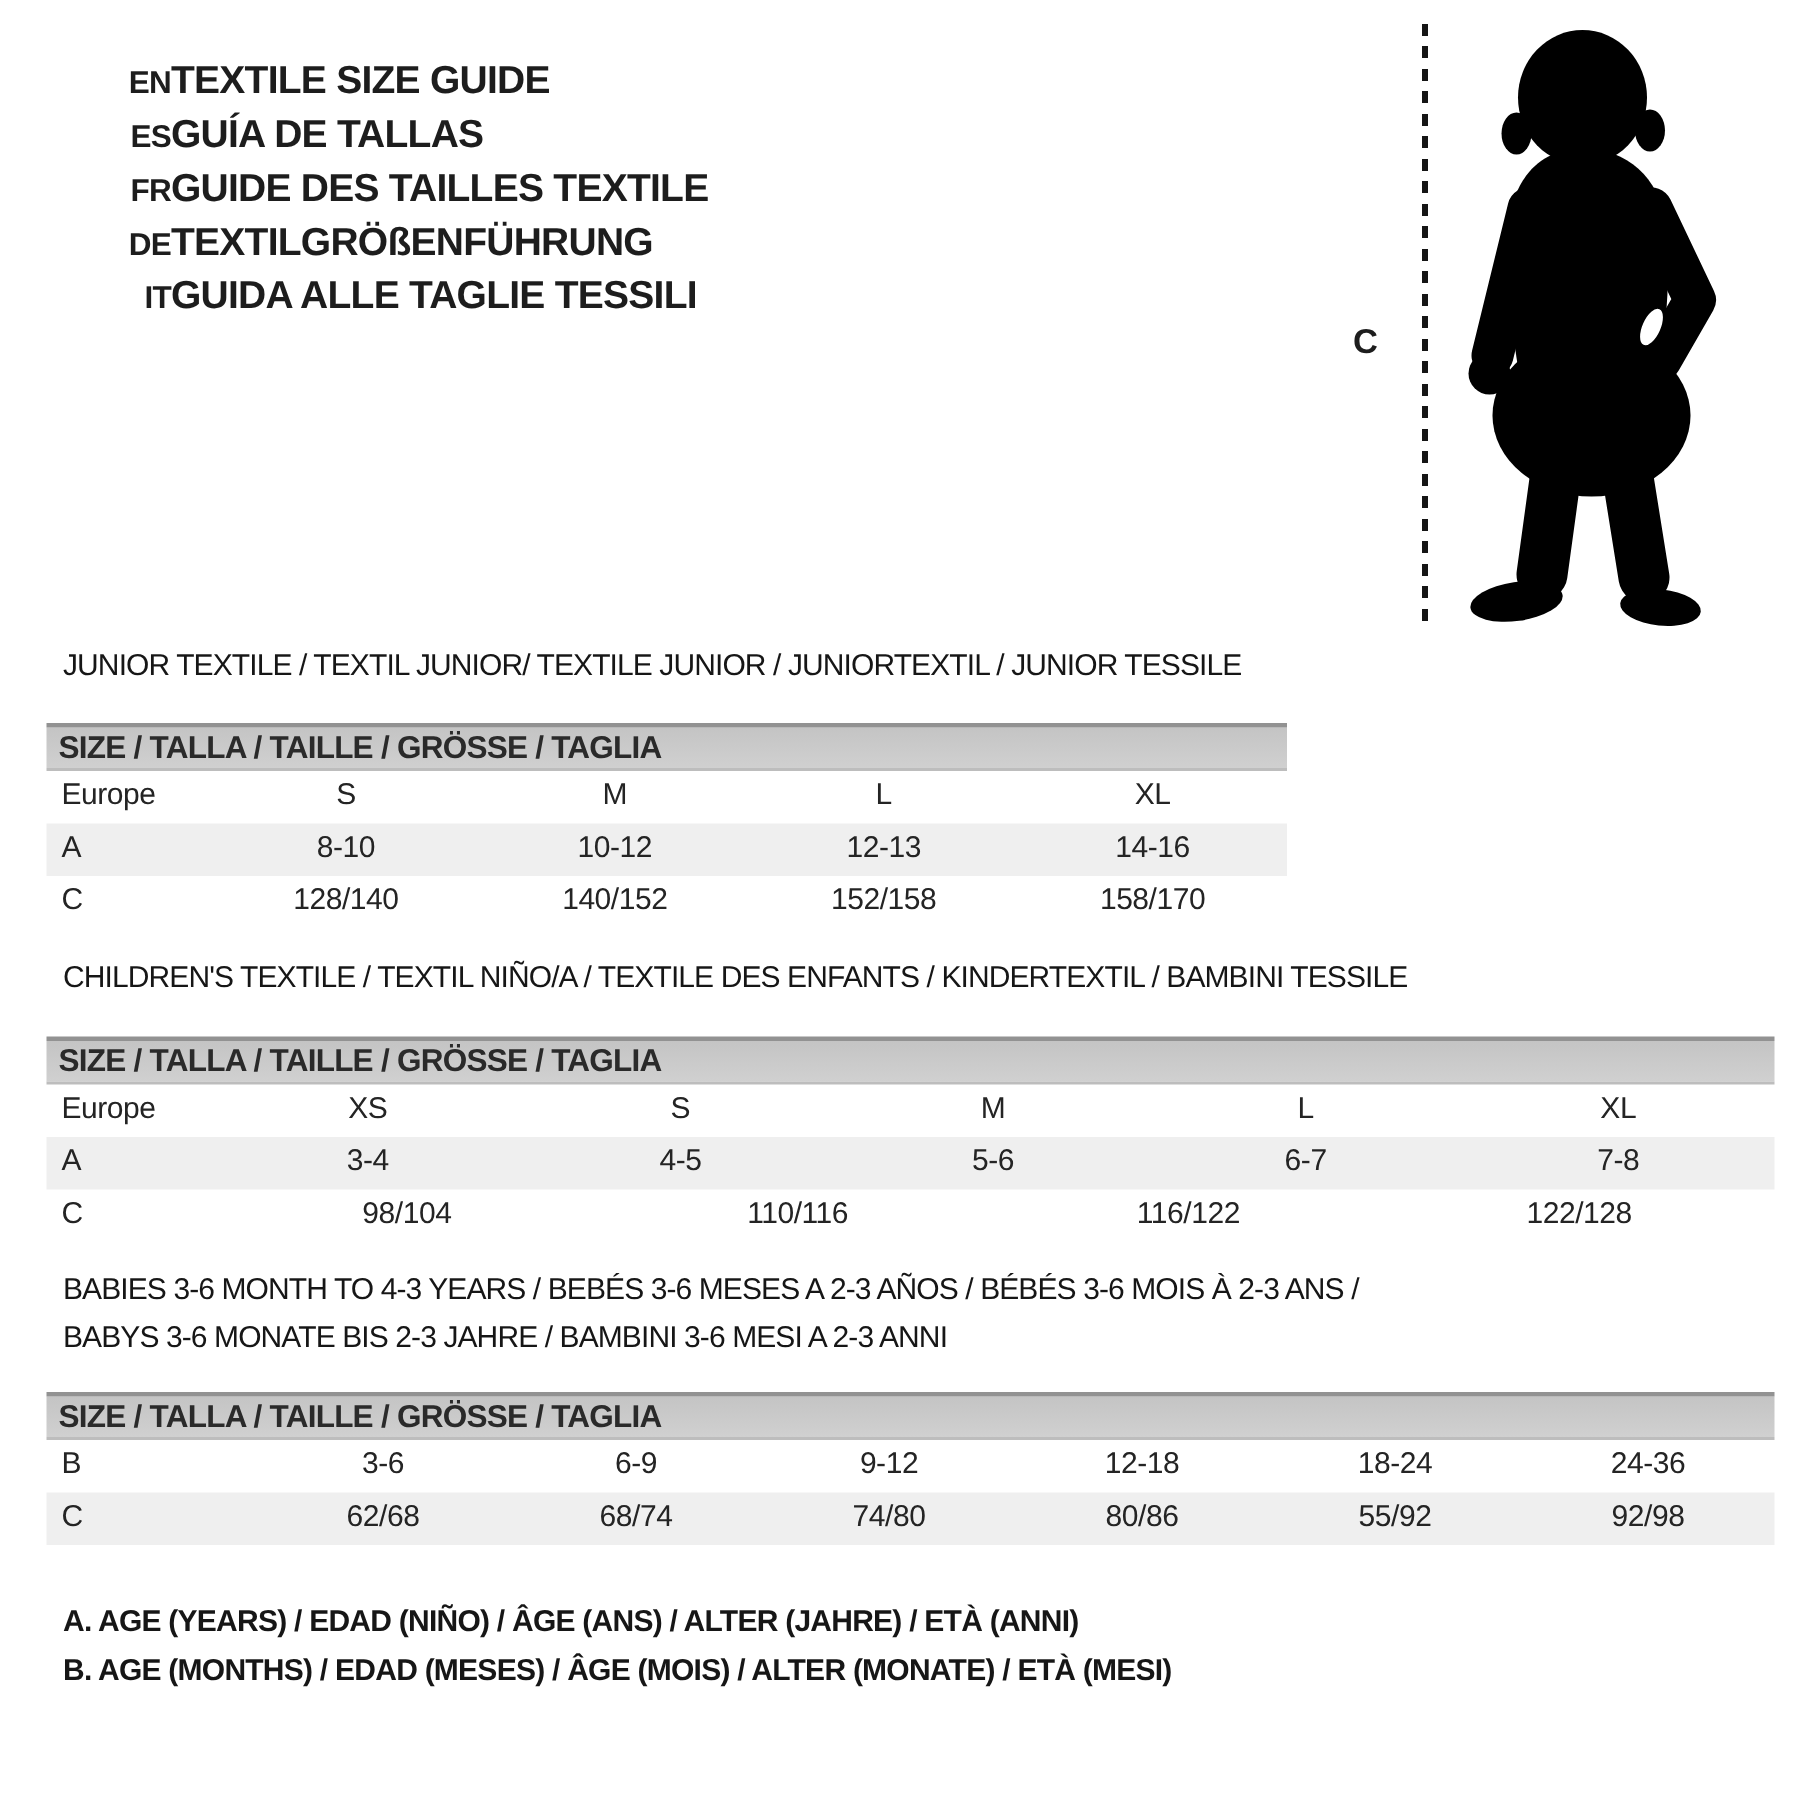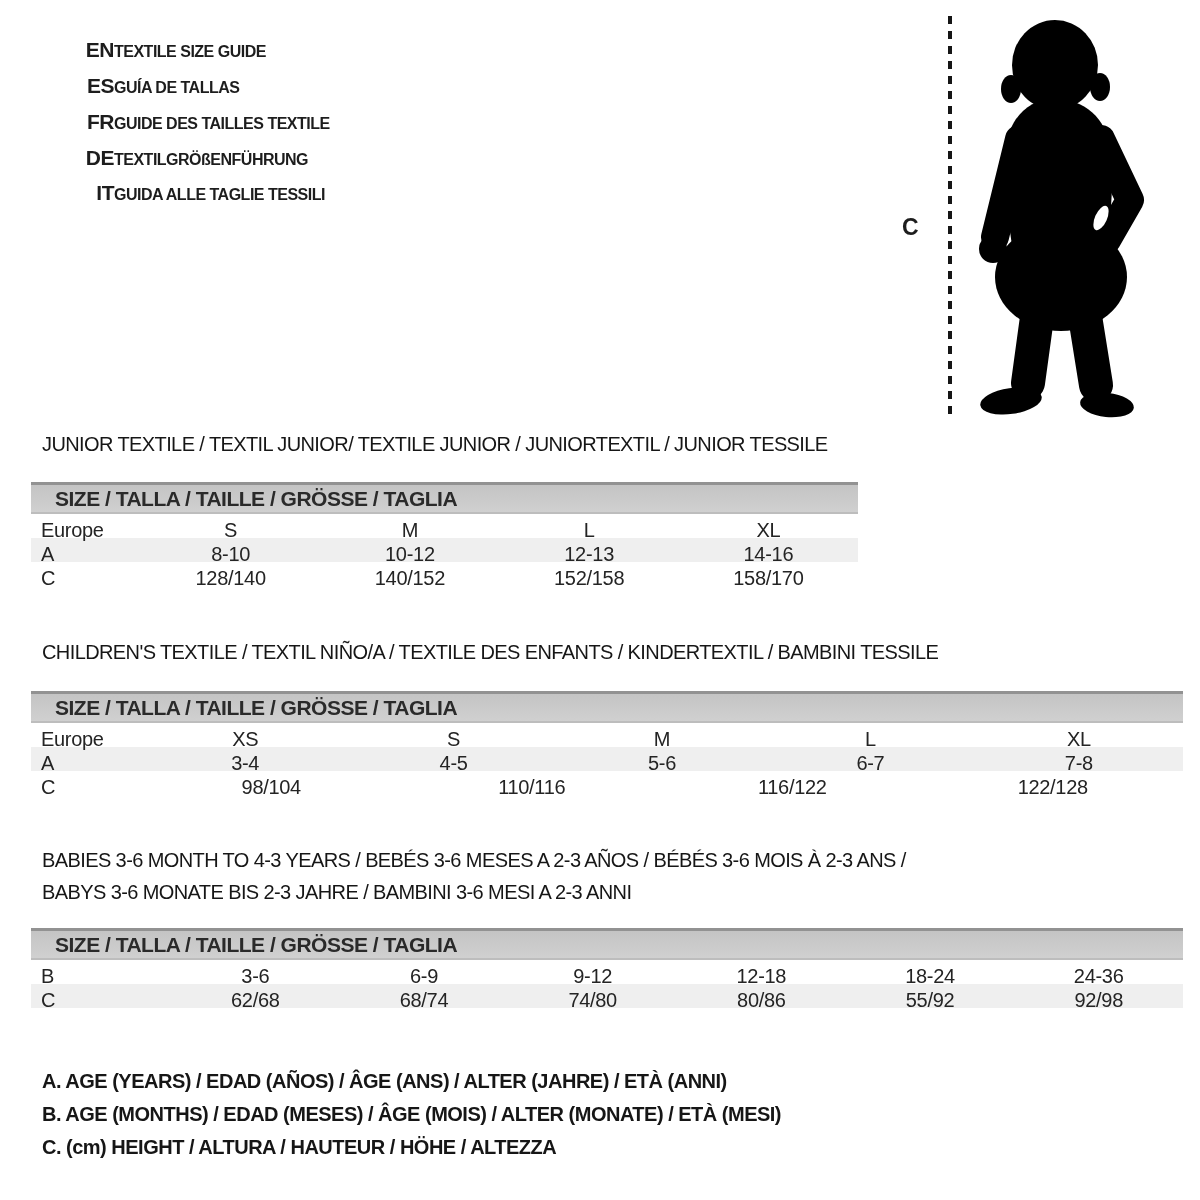--- a/index.html
+++ b/index.html
@@ -14,21 +14,21 @@
   }
 
   
   .lang-row { position: absolute; left: 40px; height: 26px; }
   .lang-code {
     display: inline-block; width: 74px;
     font-weight: bold; font-size: 21px; letter-spacing: -0.5px; text-align: right;
   }
   .lang-label {
     display: inline-block;
-    font-weight: bold; font-size: 16px; letter-spacing: -0.5px;
+    font-weight: bold; font-size: 26px; letter-spacing: -0.5px;
     white-space: nowrap;
   }
 
   
   .dash-line {
     position: absolute; left: 948px; top: 16px;
     width: 4px; height: 402px;
     background: repeating-linear-gradient(to bottom, #151515 0 8px, transparent 8px 15px);
   }
   .c-label {
@@ -44,26 +44,26 @@
     white-space: nowrap; color: #161616;
   }
 
   
   .tbl { position: absolute; left: 31px; }
   .bar {
     height: 27px; line-height: 27px;
     background: linear-gradient(#c4c4c4, #d0d0d0);
     border-top: 3px solid #929292;
     border-bottom: 2px solid #bdbdbd;
-    padding-left: 24px;
+    padding-left: 8px;
     font-weight: bold; font-size: 21px; letter-spacing: -0.5px;
     color: #2a2a2a;
     white-space: nowrap;
   }
-  .trow { display: flex; height: 24px; line-height: 33px; font-size: 20px; letter-spacing: -0.3px; color: #242424; }
+  .trow { display: flex; height: 35px; line-height: 33px; font-size: 20px; letter-spacing: -0.3px; color: #242424; }
   .trow.shaded { background: #efefef; }
   .cell { flex: 1; text-align: center; white-space: nowrap; }
   .cell.lbl { flex: 0 0 100px; text-align: left; padding-left: 10px; }
   .tbl.babies .cell.lbl { flex: 0 0 130px; }
 
   
   .legend-line {
     position: absolute; left: 42px;
     font-weight: bold; font-size: 20px; letter-spacing: -0.5px;
     white-space: nowrap; color: #161616;
@@ -183,17 +183,16 @@
       <div class="cell lbl">C</div>
       <div class="cell">62/68</div>
       <div class="cell">68/74</div>
       <div class="cell">74/80</div>
       <div class="cell">80/86</div>
       <div class="cell">55/92</div>
       <div class="cell">92/98</div>
     </div>
   </div>
 
-  <div class="legend-line" style="top:1070px">A. AGE (YEARS) / EDAD (AÑOS) / ÂGE (ANS) / ALTER (JAHRE) / ETÀ (ANNI)</div>
+  <div class="legend-line" style="top:1070px">A. AGE (YEARS) / EDAD (NIÑO) / ÂGE (ANS) / ALTER (JAHRE) / ETÀ (ANNI)</div>
   <div class="legend-line" style="top:1103px">B. AGE (MONTHS) / EDAD (MESES) / ÂGE (MOIS) / ALTER (MONATE) / ETÀ (MESI)</div>
-  <div class="legend-line" style="top:1136px">C. (cm) HEIGHT / ALTURA / HAUTEUR / HÖHE / ALTEZZA</div>
 
 </div>
 
 </body></html>

